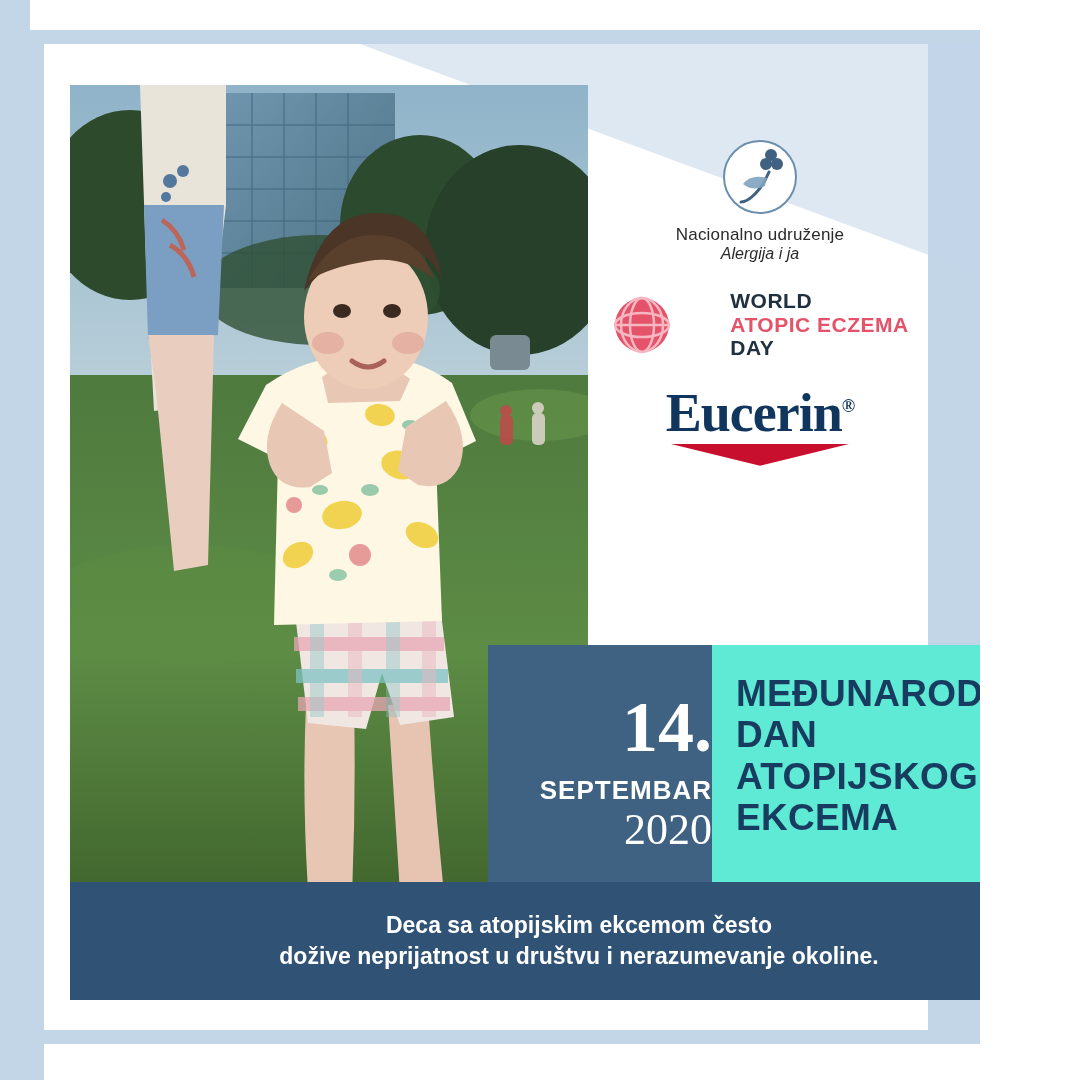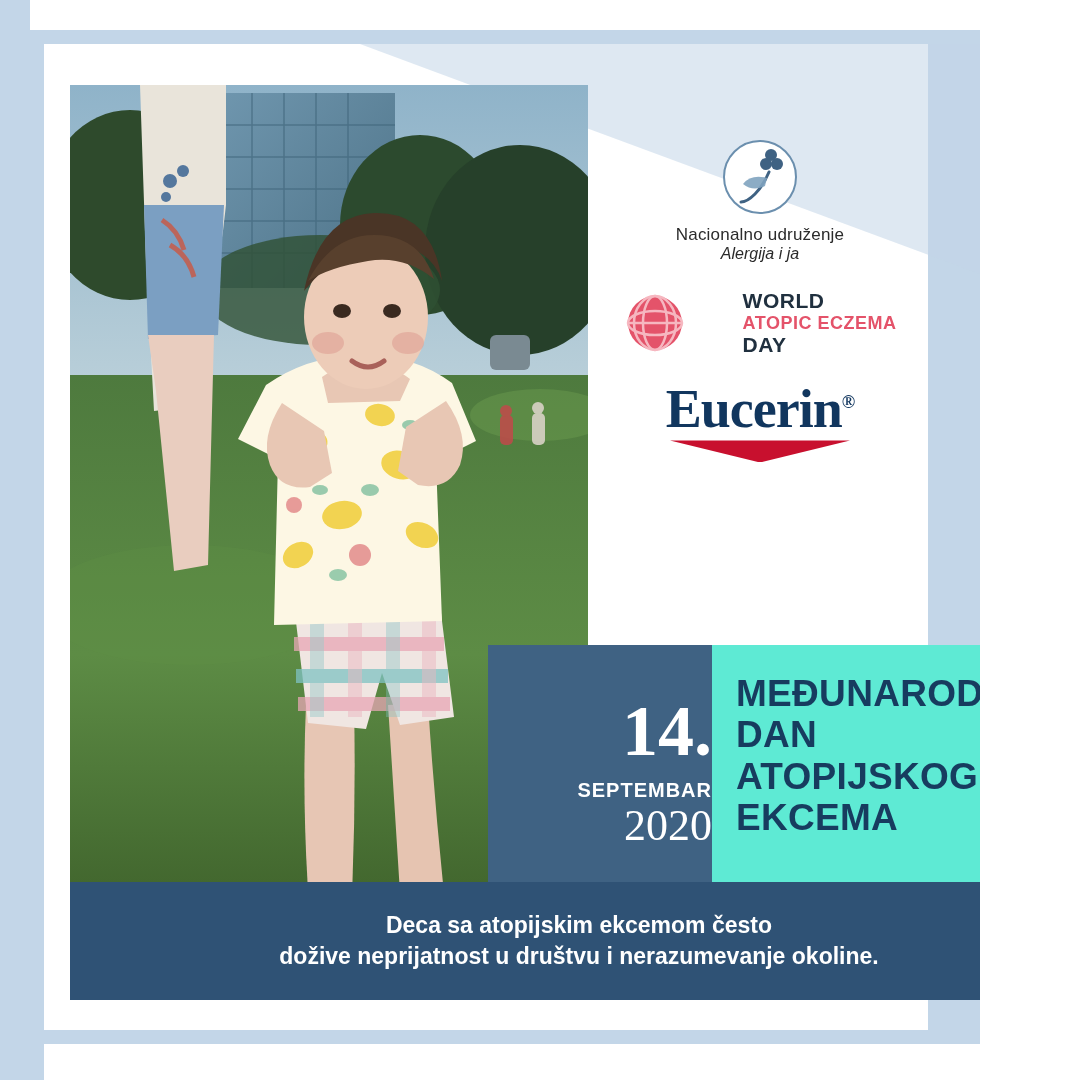--- a/index.html
+++ b/index.html
@@ -72,21 +72,21 @@
   .nua-name {
     font-size: 17px; color: #2b2b2b; letter-spacing: .2px;
     text-align: center; line-height: 1.25;
   }
   .nua-sub { font-size: 16px; font-style: italic; color: #2b2b2b; text-align: center; }
 
   .logo-wad { display: flex; align-items: center; gap: 14px; }
   .wad-mark { width: 62px; height: 62px; position: relative; }
   .wad-text { line-height: 1.12; margin-left: 43px; }
   .wad-l1 { font-size: 21px; font-weight: bold; color: #20303f; letter-spacing: .5px; }
-  .wad-l2 { font-size: 18px; font-weight: bold; color: #e4536a; letter-spacing: .5px; }
+  .wad-l2 { font-size: 21px; font-weight: bold; color: #e4536a; letter-spacing: .5px; }
   .wad-l3 { font-size: 21px; font-weight: bold; color: #20303f; letter-spacing: .5px; }
 
   .logo-eucerin { position: relative; text-align: center; }
   .euc-word {
     font-family: "Liberation Serif", serif;
     font-size: 54px; font-weight: bold; color: #11365e;
     letter-spacing: -1px; line-height: 1;
   }
   .euc-reg { font-size: 18px; vertical-align: super; }
   .euc-bar {
@@ -104,21 +104,21 @@
     color: #ffffff;
     display: flex; flex-direction: column;
     align-items: flex-end; justify-content: center;
     padding-top: 18px;
   }
   .date-day {
     font-family: "Liberation Serif", serif;
     font-size: 72px; font-weight: bold; line-height: .95;
   }
   .date-month {
-    font-size: 20px; font-weight: bold; letter-spacing: 1px; margin-top: 14px;
+    font-size: 26px; font-weight: bold; letter-spacing: 1px; margin-top: 14px;
   }
   .date-year {
     font-family: "Liberation Serif", serif;
     font-size: 44px; line-height: 1; margin-top: 2px;
   }
 
   
   .title-block {
     position: absolute;
     left: 712px; top: 645px;

